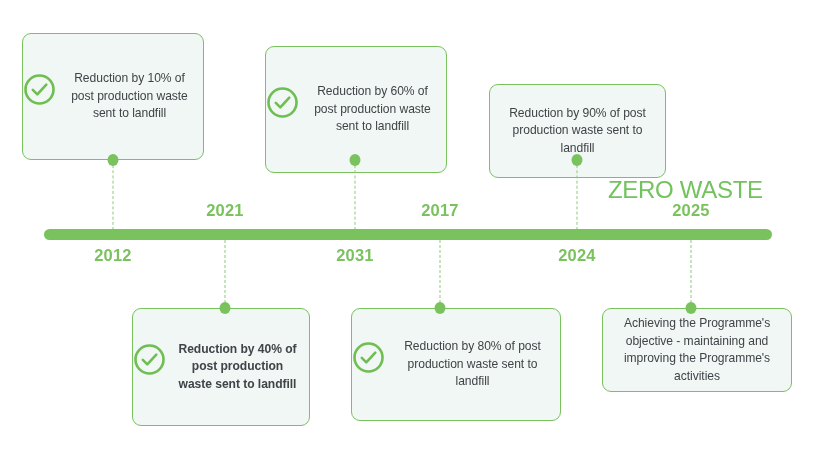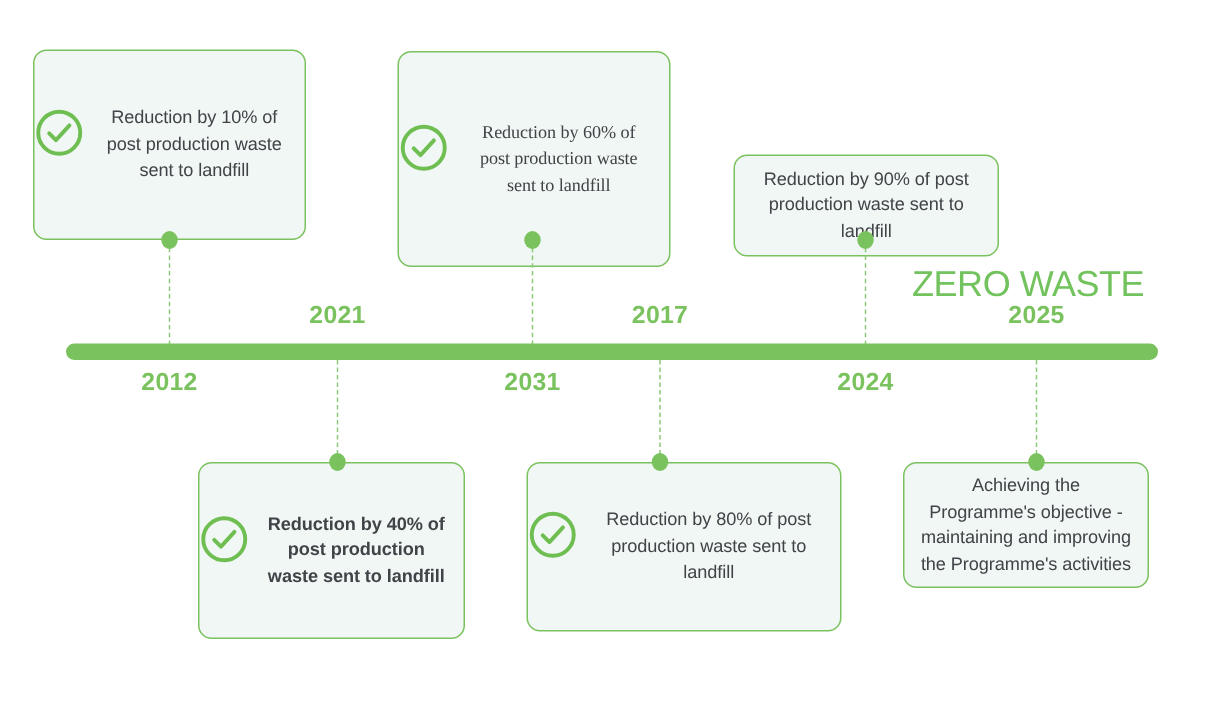--- a/index.html
+++ b/index.html
@@ -108,31 +108,31 @@
   <div class="card" style="left:22px; top:33px; width:182px; height:127px;">
     <span class="check-icon">
       <svg width="33" height="33" viewBox="0 0 33 33">
         <circle cx="16.5" cy="16.5" r="14" fill="none" stroke="#6fbe52" stroke-width="2.6"></circle>
         <path d="M9.8 16.9 L14.3 21.4 L23.3 11.6" fill="none" stroke="#6fbe52" stroke-width="2.6" stroke-linecap="round" stroke-linejoin="round"></path>
       </svg>
     </span>
     <div class="card-text">Reduction by 10% of post production waste sent to landfill</div>
   </div>
 
-  <div class="card" style="left:265px; top:34px; width:182px; height:144px;font-family:Liberation Serif, serif;">
+  <div class="card" style="left:265px; top:46px; width:182px; height:127px;">
     <span class="check-icon">
       <svg width="33" height="33" viewBox="0 0 33 33">
         <circle cx="16.5" cy="16.5" r="14" fill="none" stroke="#6fbe52" stroke-width="2.6"></circle>
         <path d="M9.8 16.9 L14.3 21.4 L23.3 11.6" fill="none" stroke="#6fbe52" stroke-width="2.6" stroke-linecap="round" stroke-linejoin="round"></path>
       </svg>
     </span>
     <div class="card-text">Reduction by 60% of post production waste sent to landfill</div>
   </div>
 
-  <div class="card no-icon" style="left:489px; top:84px; width:177px; height:68px;margin-top:19px;">
+  <div class="card no-icon" style="left:489px; top:84px; width:177px; height:94px;">
     <div class="card-text">Reduction by 90% of post production waste sent to landfill</div>
   </div>
 
   <div class="card" style="left:132px; top:308px; width:178px; height:118px;font-weight:bold;">
     <span class="check-icon">
       <svg width="33" height="33" viewBox="0 0 33 33">
         <circle cx="16.5" cy="16.5" r="14" fill="none" stroke="#6fbe52" stroke-width="2.6"></circle>
         <path d="M9.8 16.9 L14.3 21.4 L23.3 11.6" fill="none" stroke="#6fbe52" stroke-width="2.6" stroke-linecap="round" stroke-linejoin="round"></path>
       </svg>
     </span>
@@ -142,21 +142,21 @@
   <div class="card" style="left:351px; top:308px; width:210px; height:113px;">
     <span class="check-icon">
       <svg width="33" height="33" viewBox="0 0 33 33">
         <circle cx="16.5" cy="16.5" r="14" fill="none" stroke="#6fbe52" stroke-width="2.6"></circle>
         <path d="M9.8 16.9 L14.3 21.4 L23.3 11.6" fill="none" stroke="#6fbe52" stroke-width="2.6" stroke-linecap="round" stroke-linejoin="round"></path>
       </svg>
     </span>
     <div class="card-text">Reduction by 80% of post production waste sent to landfill</div>
   </div>
 
-  <div class="card no-icon" style="left:602px; top:308px; width:164px; height:84px;">
+  <div class="card no-icon" style="left:602px; top:308px; width:190px; height:84px;">
     <div class="card-text">Achieving the Programme's objective - maintaining and improving the Programme's activities</div>
   </div>
 
   <div class="leader" style="left:113px; top:160px; height:70px;"></div>
   <div class="leader" style="left:355px; top:160px; height:70px;"></div>
   <div class="leader" style="left:577px; top:160px; height:70px;"></div>
 
   <div class="leader" style="left:225px; top:240px; height:68px;"></div>
   <div class="leader" style="left:440px; top:240px; height:68px;"></div>
   <div class="leader" style="left:691px; top:240px; height:68px;"></div>

